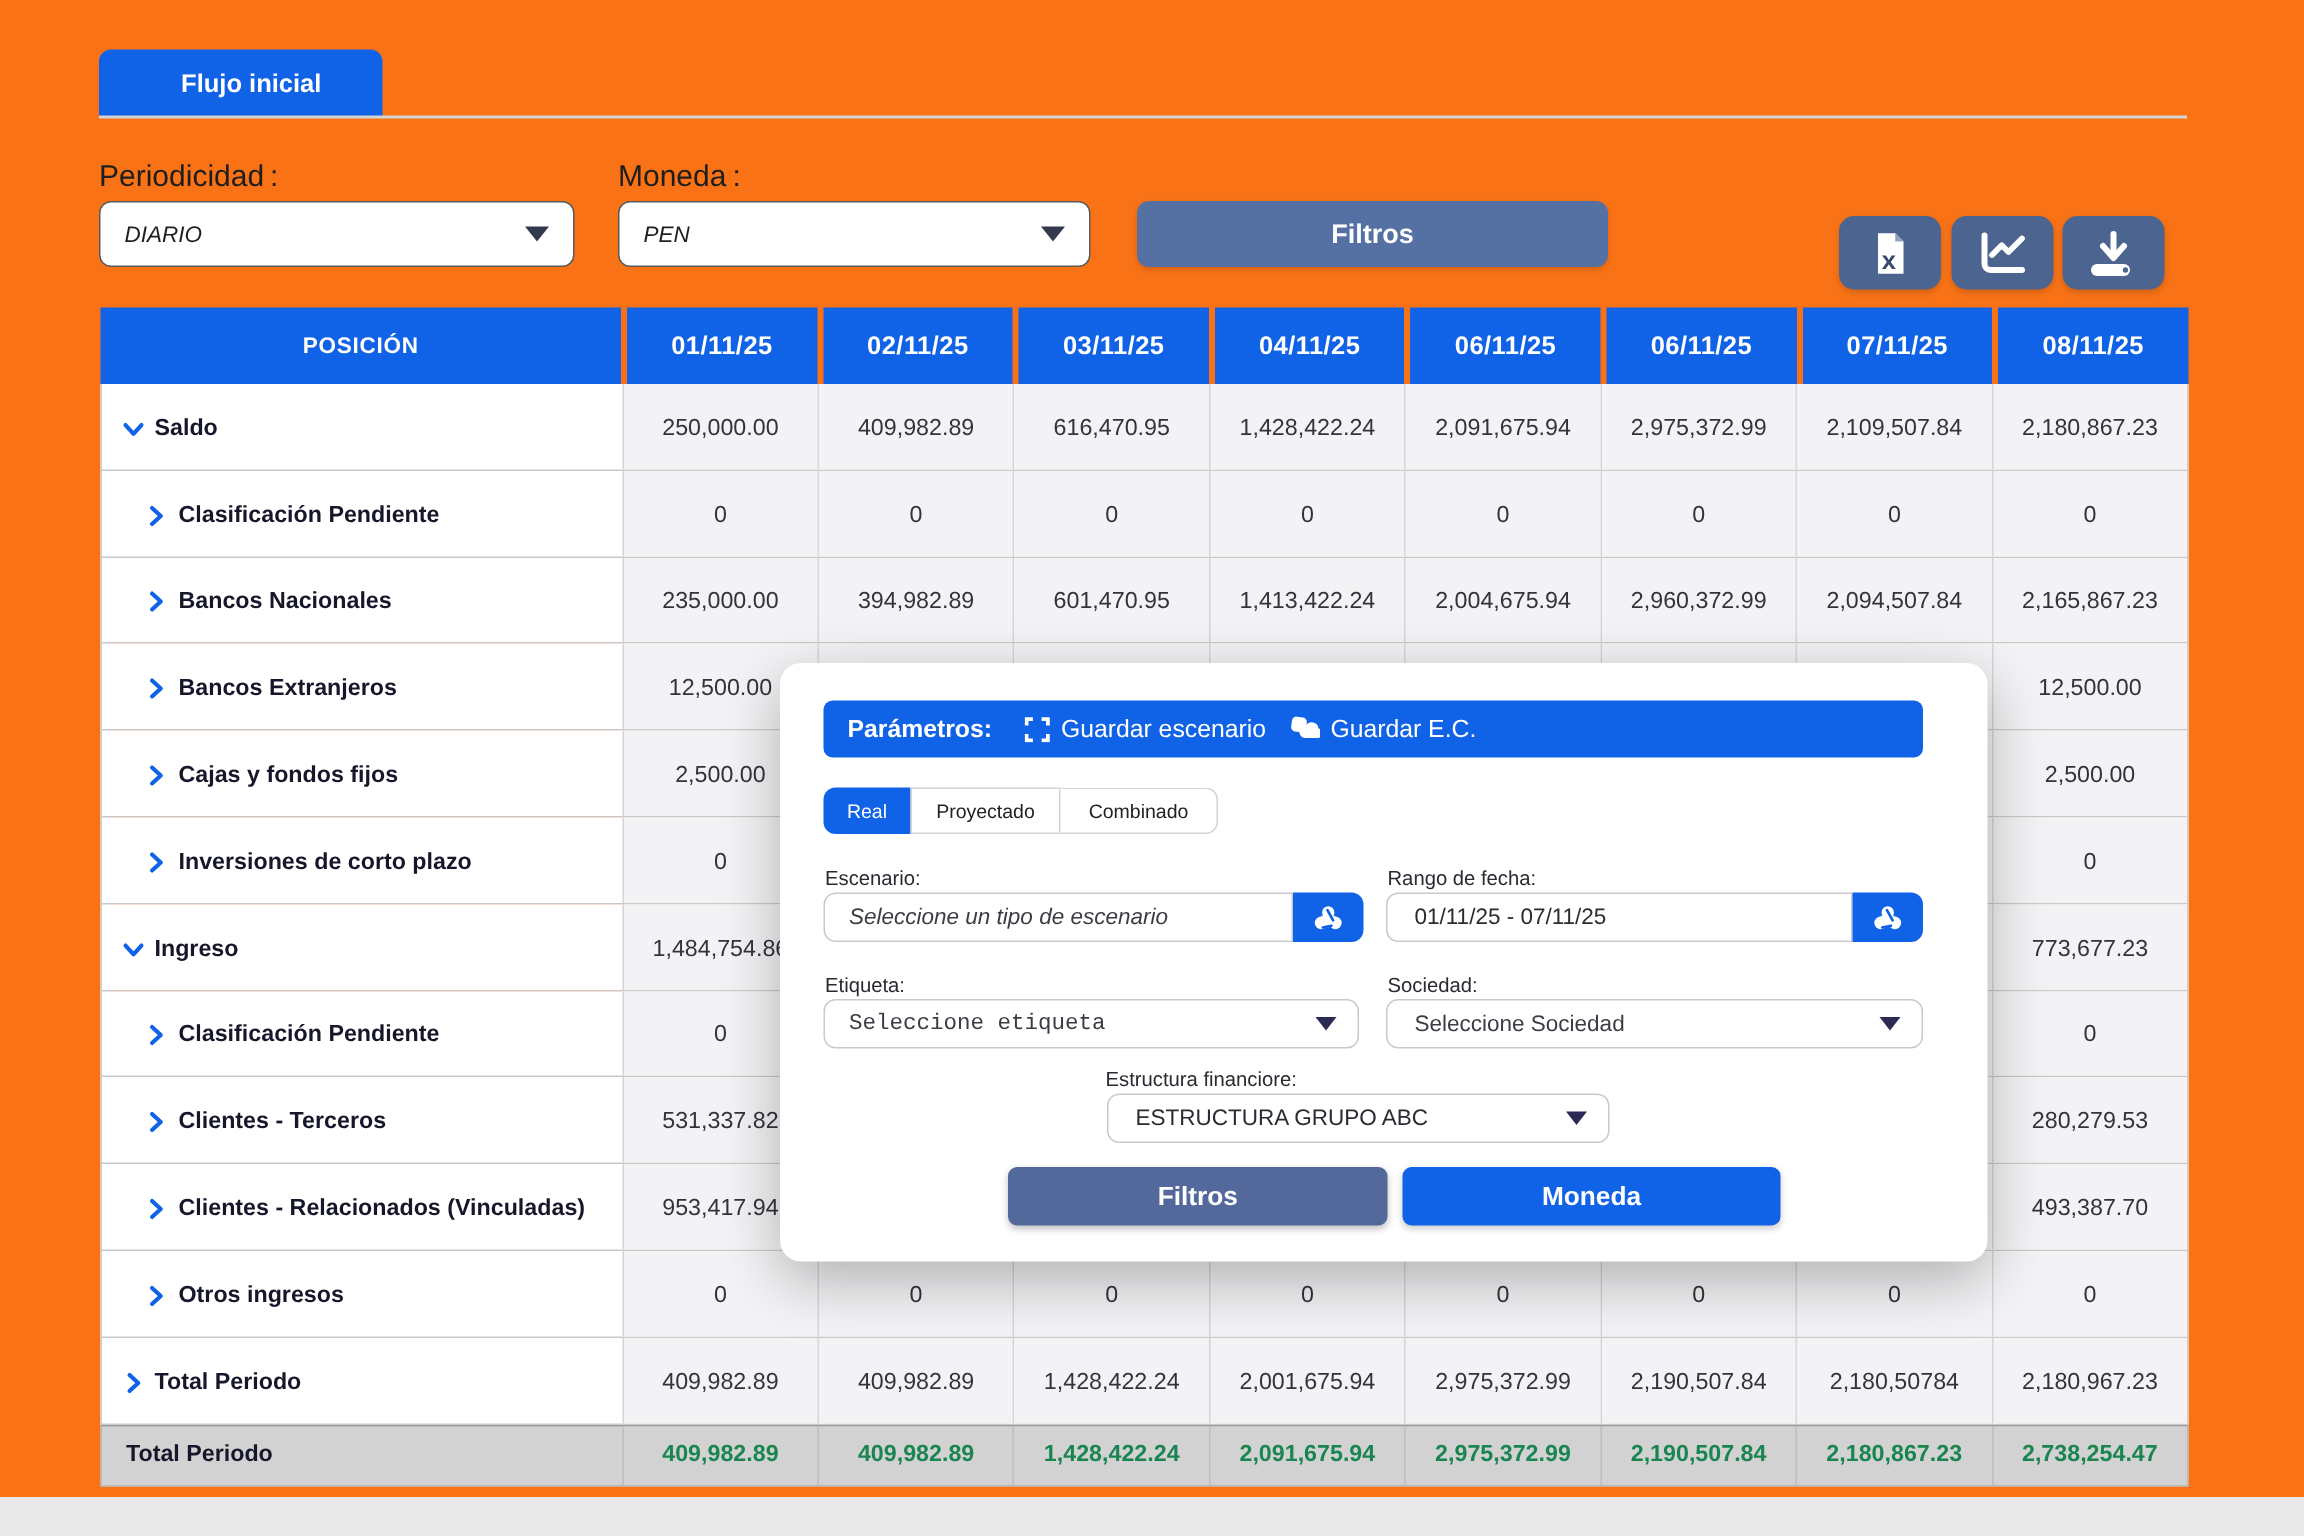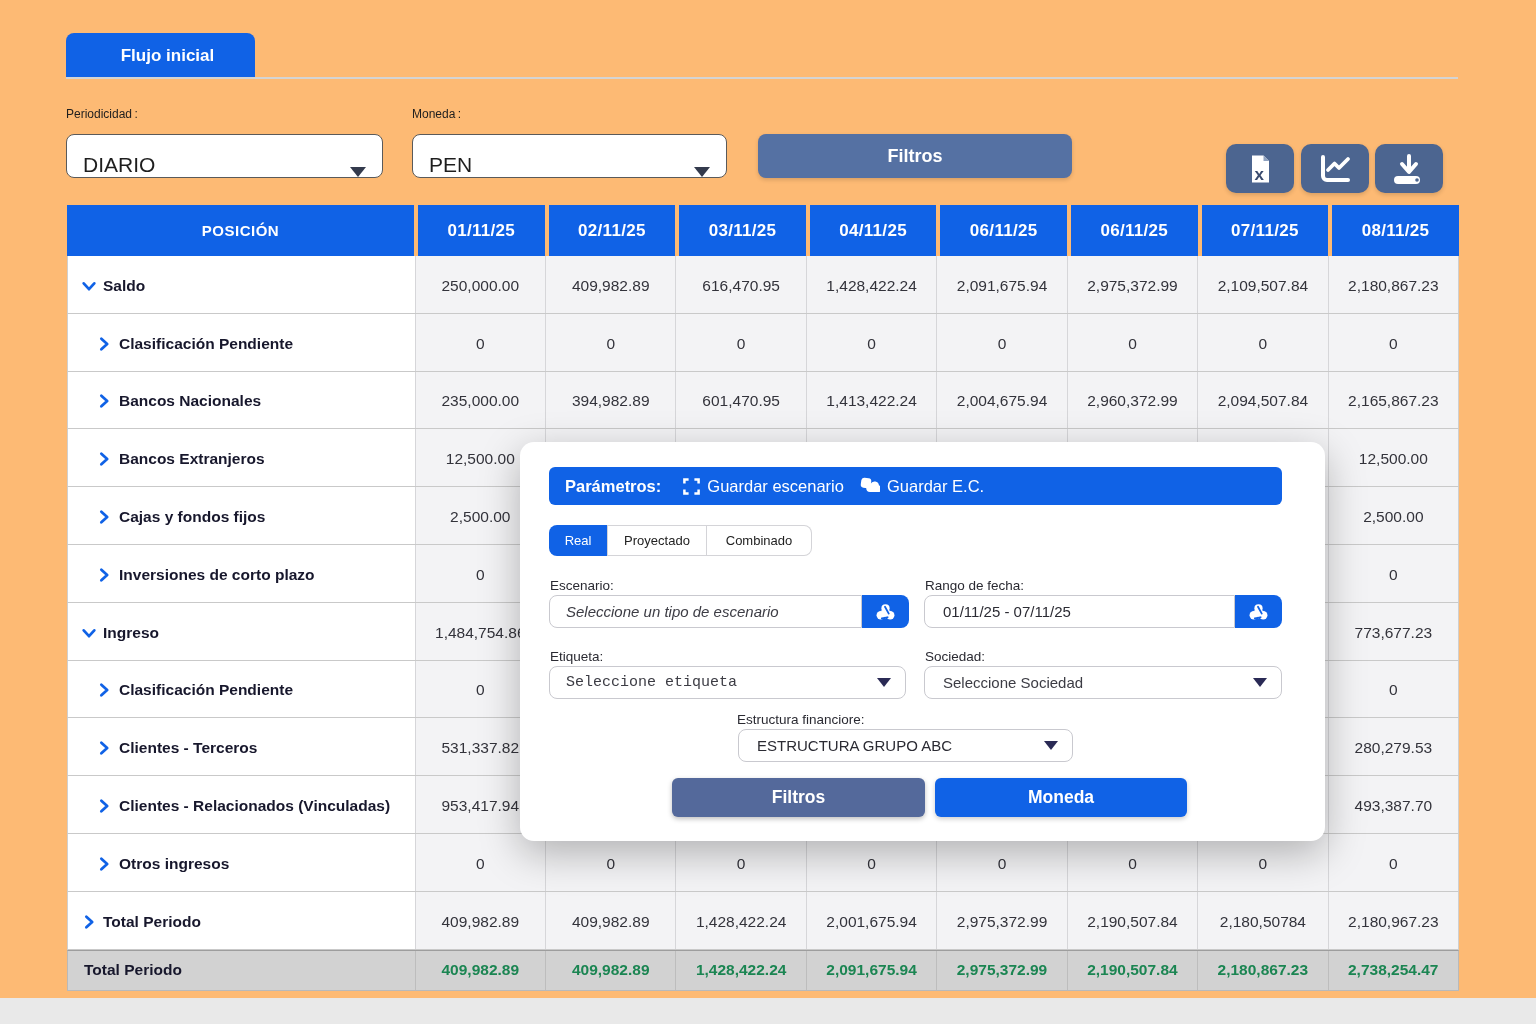--- a/index.html
+++ b/index.html
@@ -1,29 +1,29 @@
 <!DOCTYPE html>
 <html><head>
 <meta charset="utf-8">
 <style>
   * { margin:0; padding:0; box-sizing:border-box; }
   html,body { width:1536px; height:1024px; overflow:hidden; background:#fff;
     font-family:"Liberation Sans", sans-serif; }
   .abs { position:absolute; }
-  #page { position:relative; width:1536px; height:1024px; background:#fdba74; }
+  #page { position:relative; width:1536px; height:1024px; background:#f97316; }
 
   
   #tab { left:66px; top:33px; width:189px; height:45px; background:#1062e6;
     border-radius:8px 8px 0 0; color:#fff; font-weight:bold; font-size:17px;
     display:flex; align-items:center; justify-content:center; padding-left:14px; }
   #tabline { left:66px; top:77px; width:1392px; height:2px; background:#d4d4d4; }
 
-  .lbl { font-size:12px; color:#1e1e1e; }
+  .lbl { font-size:20px; color:#1e1e1e; }
   .sel { border:1.5px solid #5a5a5a; border-radius:8px; background:#fff;
-    display:flex; align-items:flex-end; font-size:21px; color:#1e1e1e; }
+    display:flex; align-items:center; font-size:15px; color:#1e1e1e;font-style:italic; }
   .caret { width:0; height:0; border-left:8px solid transparent;
     border-right:8px solid transparent; border-top:10px solid #333a4d; }
 
   #btnFiltros { left:758px; top:134px; width:314px; height:44px; background:#5571a3;
     border-radius:8px; color:#fff; font-weight:bold; font-size:18px;
     display:flex; align-items:center; justify-content:center;
     box-shadow:0 2px 4px rgba(0,0,0,.15); }
   .icobtn { top:144px; width:68px; height:49px; background:#4c6590; border-radius:10px;
     display:flex; align-items:center; justify-content:center;
     box-shadow:0 2px 4px rgba(0,0,0,.15); }

